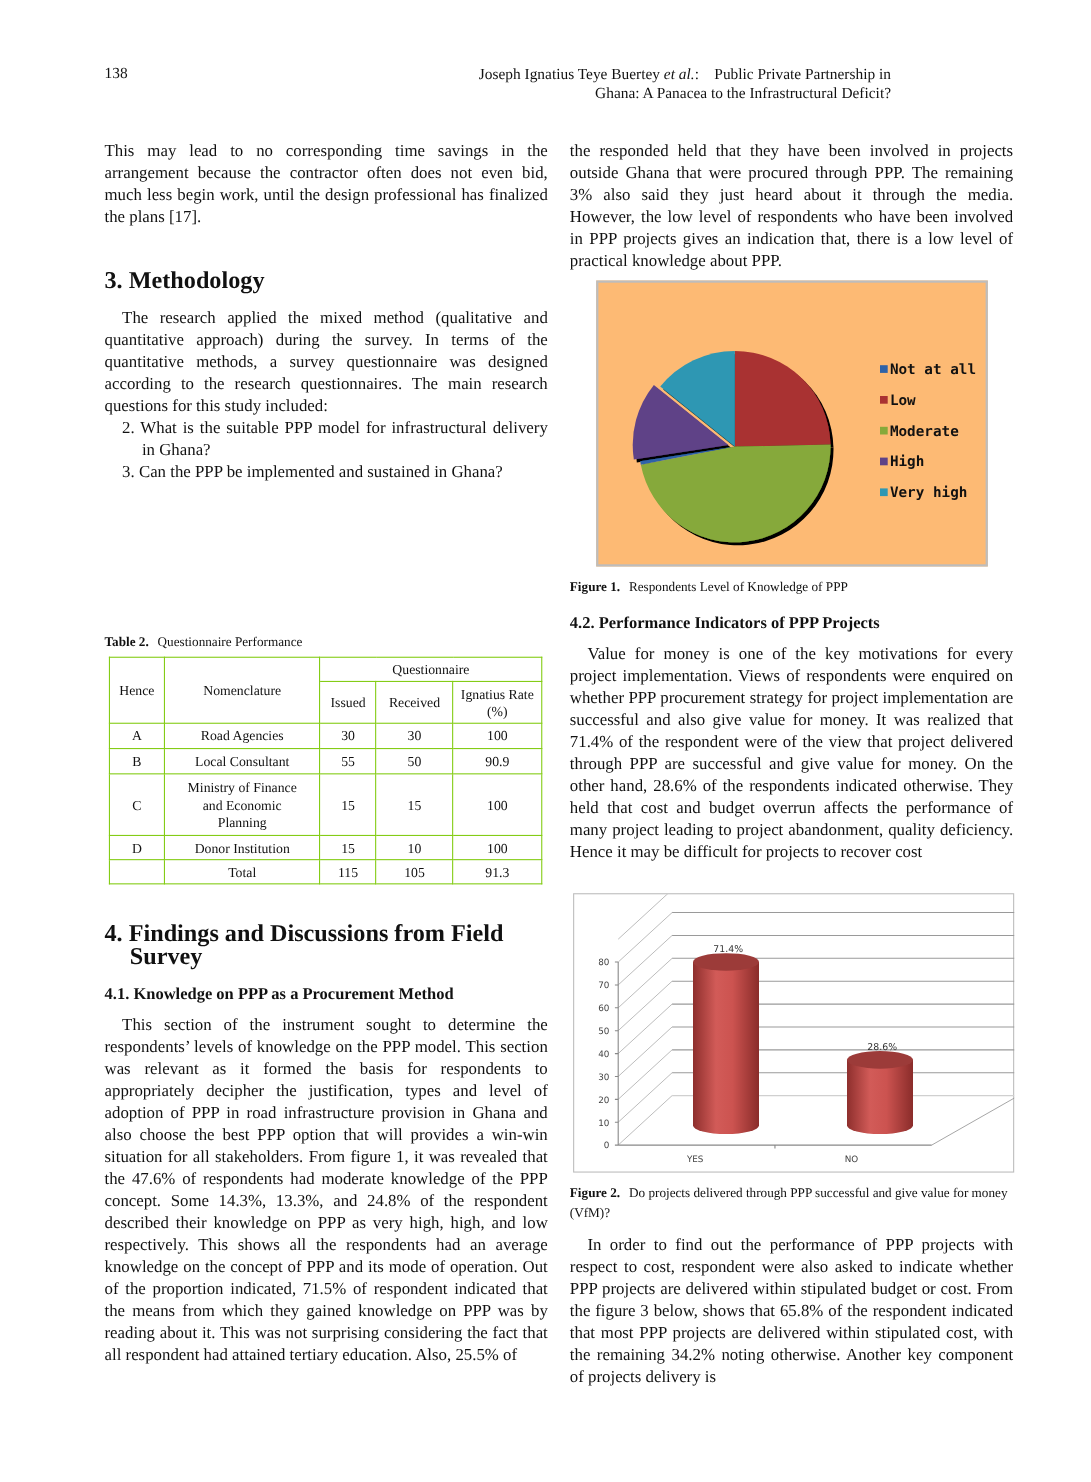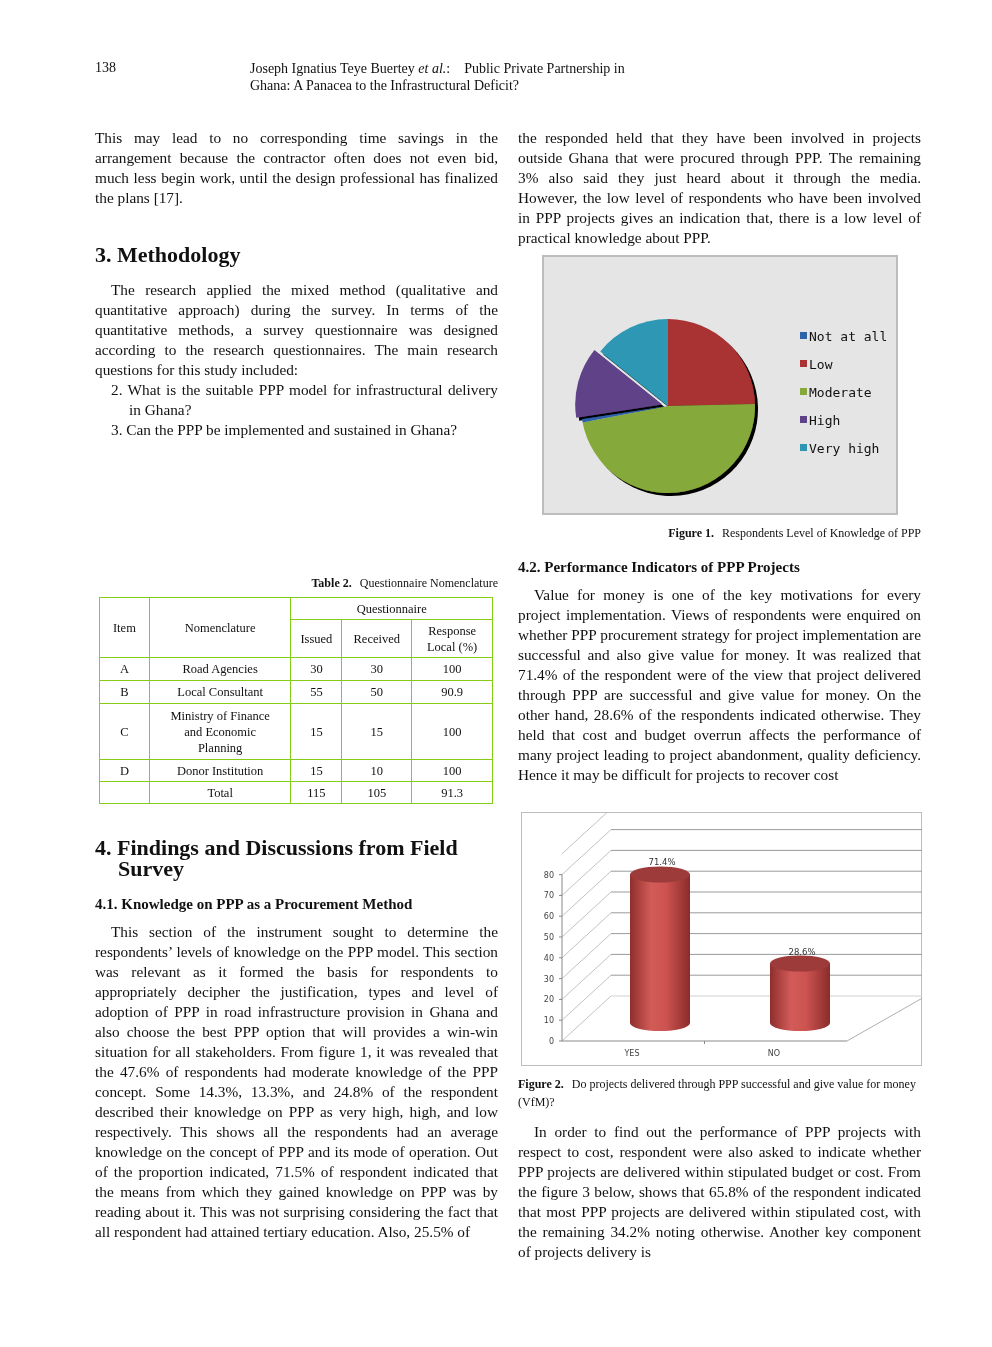--- a/index.html
+++ b/index.html
@@ -1,43 +1,43 @@
 <!DOCTYPE html>
 <html><head>
 <meta charset="utf-8">
 <style>
   * { box-sizing: border-box; margin: 0; padding: 0; }
   html, body { width: 992px; height: 1347px; background: #ffffff; overflow: hidden; }
   body { position: relative; font-family: "Liberation Serif", serif; color: #111; }
 
   .header-page { position: absolute; left: 95px; top: 60px; font-size: 14px; }
-  .header-title { position: absolute; left: 250px; top: 60px; width: 560px; text-align: left; font-size: 14px; line-height: 17px; }
+  .header-title { position: absolute; left: 250px; top: 60px; width: 560px; text-align: right; font-size: 14px; line-height: 17px; }
   .header-title i { font-style: italic; }
 
   .col { position: absolute; width: 403px; }
   .col-left { left: 95px; }
   .col-right { left: 518px; }
 
   p.body { font-size: 15.3px; line-height: 20px; text-align: justify; font-family: Liberation Serif, serif; }
   p.indent { text-indent: 16px; }
 
   h2.sec { font-size: 22px; font-weight: bold; line-height: 21px; }
   h3.sub { font-size: 15px; font-weight: bold; line-height: 20px; }
 
   ol.questions { list-style: none; font-size: 15.3px; line-height: 20px; }
   ol.questions li { padding-left: 34px; text-indent: -18px; text-align: justify; }
 
-  .caption { font-size: 12px; line-height: 18px; text-align: right; }
+  .caption { font-size: 12px; line-height: 18px; text-align: left; }
   .caption b { font-weight: bold; margin-right: 8px; }
   .caption.left { text-align: left; }
 
   table.qd { border-collapse: collapse; width: 394px; font-size: 12.5px; line-height: 16px; }
   table.qd td { border: 1px solid #84cc16; text-align: center; vertical-align: middle; padding: 2px 3px; }
 
-  .fig-box { position: absolute; border: 2px solid #bdbdbd; background: #e5e5e5; }
+  .fig-box { position: absolute; border: 2px solid #bdbdbd; background: #fdba74; font-weight: bold; }
   .fig-box2 { position: absolute; border: 1px solid #bdbdbd; background: #fff; }
 
   .legend { position: absolute; left: 256px; top: 72px; font-family: "DejaVu Sans Mono", monospace; font-size: 13px; }
   .legend-item { height: 28px; display: flex; align-items: flex-start; }
   .legend-swatch { width: 7px; height: 7px; margin-top: 3px; margin-right: 2px; }
 </style>
 </head>
 <body>
 
 <div class="header-page">138</div>
@@ -56,42 +56,42 @@
 
 <div class="col col-left" style="top:280px;">
   <p class="body indent">The research applied the mixed method (qualitative and quantitative approach) during the survey. In terms of the quantitative methods, a survey questionnaire was designed according to the research questionnaires. The main research questions for this study included:</p>
   <ol class="questions">
     <li>2. What is the suitable PPP model for infrastructural delivery in Ghana?</li>
     <li>3. Can the PPP be implemented and sustained in Ghana?</li>
   </ol>
 </div>
 
 <div class="caption" style="position:absolute; left:95px; top:574px; width:403px;">
-  <b>Table 2.</b><span>Questionnaire Nomenclature</span>
+  <b>Table 2.</b><span>Questionnaire Performance</span>
 </div>
 
 <div style="position:absolute; left:99px; top:597px;">
 <table class="qd">
   <colgroup>
         <col style="width:50px">
         <col style="width:142px">
         <col style="width:51px">
         <col style="width:70px">
         <col style="width:81px">
       </colgroup>
   <tbody>
         <tr style="height:22px">
-    <td rowspan="2">Item</td>
+    <td rowspan="2">Hence</td>
     <td rowspan="2">Nomenclature</td>
     <td colspan="3">Questionnaire</td>
   </tr>
   <tr style="height:38px">
     <td>Issued</td>
     <td>Received</td>
-    <td>Response Local (%)</td>
+    <td>Ignatius Rate (%)</td>
   </tr>
   <tr style="height:23px">
     <td>A</td>
     <td>Road Agencies</td>
     <td>30</td>
     <td>30</td>
     <td>100</td>
   </tr>
   <tr style="height:23px">
     <td>B</td>

